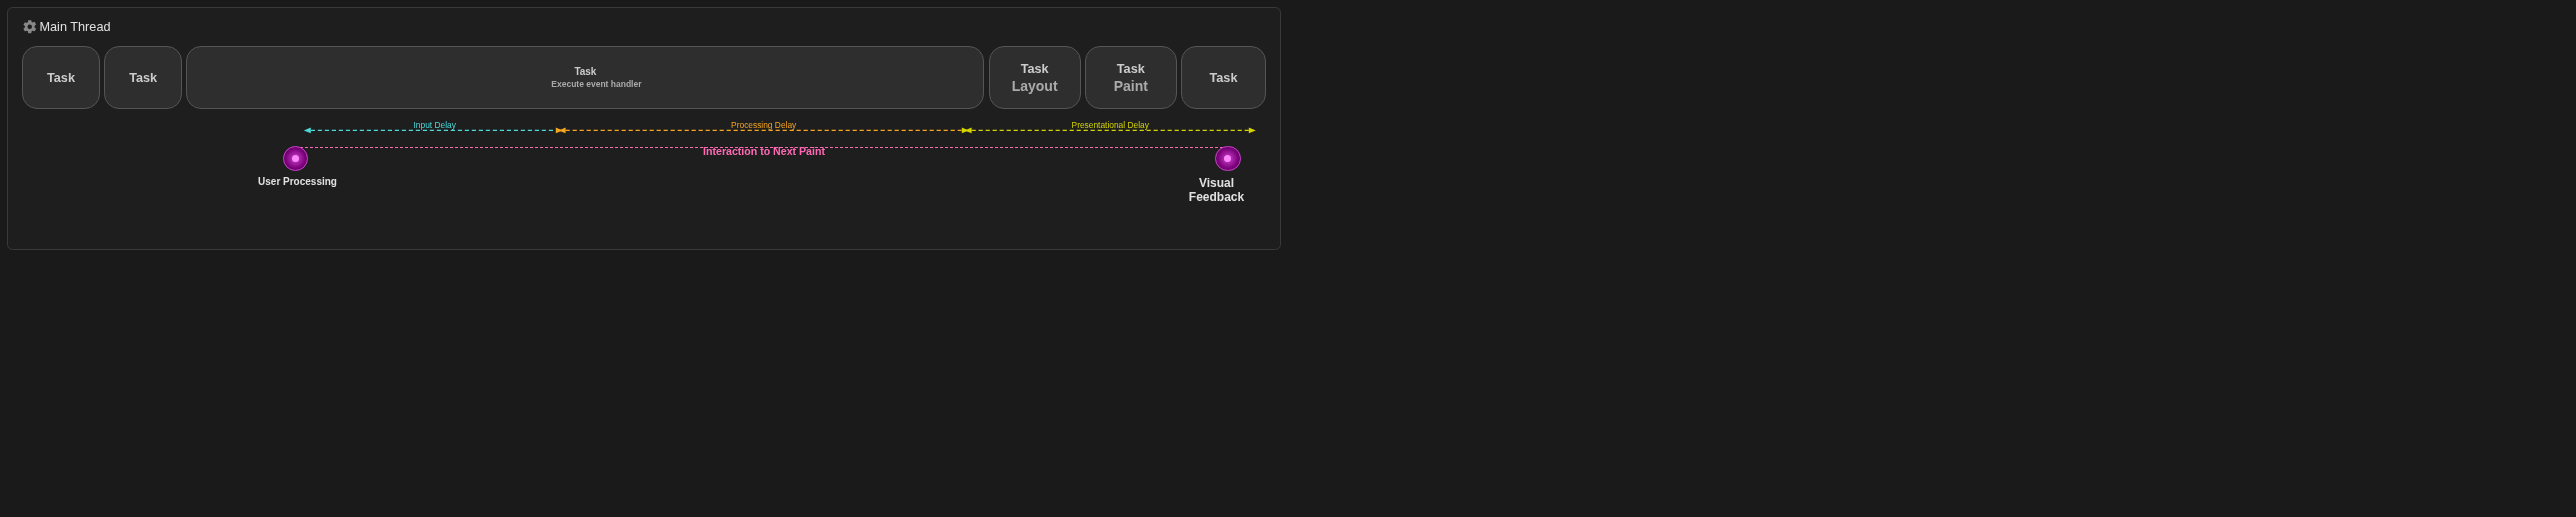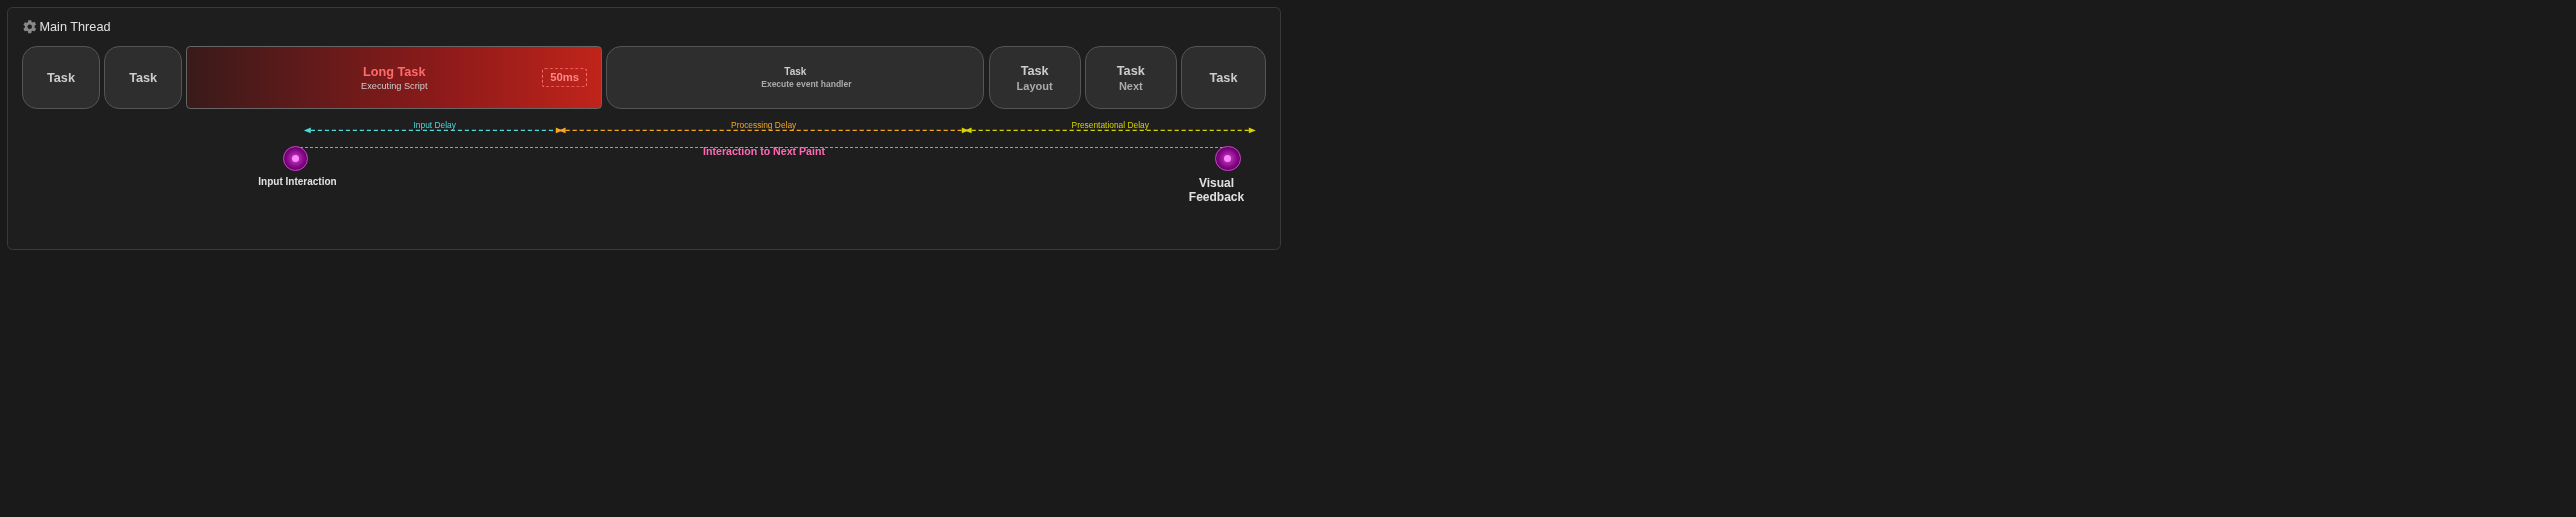--- a/index.html
+++ b/index.html
@@ -97,21 +97,21 @@
       color: #aaa;
       font-size: 8.5px;
       margin-top: 2.1px;
       padding-left: 22px;
     }
     .task-medium {
       width: 92px;
     }
     .task-medium .task-sub {
       color: #aaa;
-      font-size: 11px;
+      font-size: 14px;
       margin-top: 2.1px;
     }
     .task-last {
       width: 85px;
       flex: 0 0 85px;
     }
 
     
     .timing-section {
       margin-top: 12.7px;
@@ -220,36 +220,31 @@
     <span class="title">Main Thread</span>
   </div>
 
   <div class="tasks-row">
     <div class="task-box task-small">
       <span>Task</span>
     </div>
     <div class="task-box task-small">
       <span>Task</span>
     </div>
-    <div class="task-long">
-      <span class="task-long-title">Long Task</span>
-      <span class="task-long-sub">Executing Script</span>
-      <div class="ms-badge">50ms</div>
-    </div>
     <div class="task-box task-execute">
       <span>Task</span>
       <span class="task-sub">Execute event handler</span>
     </div>
     <div class="task-box task-medium">
       <span>Task</span>
       <span class="task-sub">Layout</span>
     </div>
     <div class="task-box task-medium">
       <span>Task</span>
-      <span class="task-sub">Next</span>
+      <span class="task-sub">Paint</span>
     </div>
     <div class="task-box task-last">
       <span>Task</span>
     </div>
   </div>
 
   <div class="timing-section">
 
     <svg class="arrows-svg" xmlns="http://www.w3.org/2000/svg" style="overflow:visible;" viewBox="0 0 1764 40" width="1244" height="28">
 
@@ -276,17 +271,17 @@
     </div>
 
     <div class="circle-left">
       <div class="circle-left-inner"></div>
     </div>
 
     <div class="circle-right">
       <div class="circle-right-inner"></div>
     </div>
 
-    <div class="user-interaction-label">Input Interaction</div>
+    <div class="user-interaction-label">User Processing</div>
     <div class="visual-feedback-label">Visual Feedback</div>
   </div>
 </div>
 
 
 </body></html>

